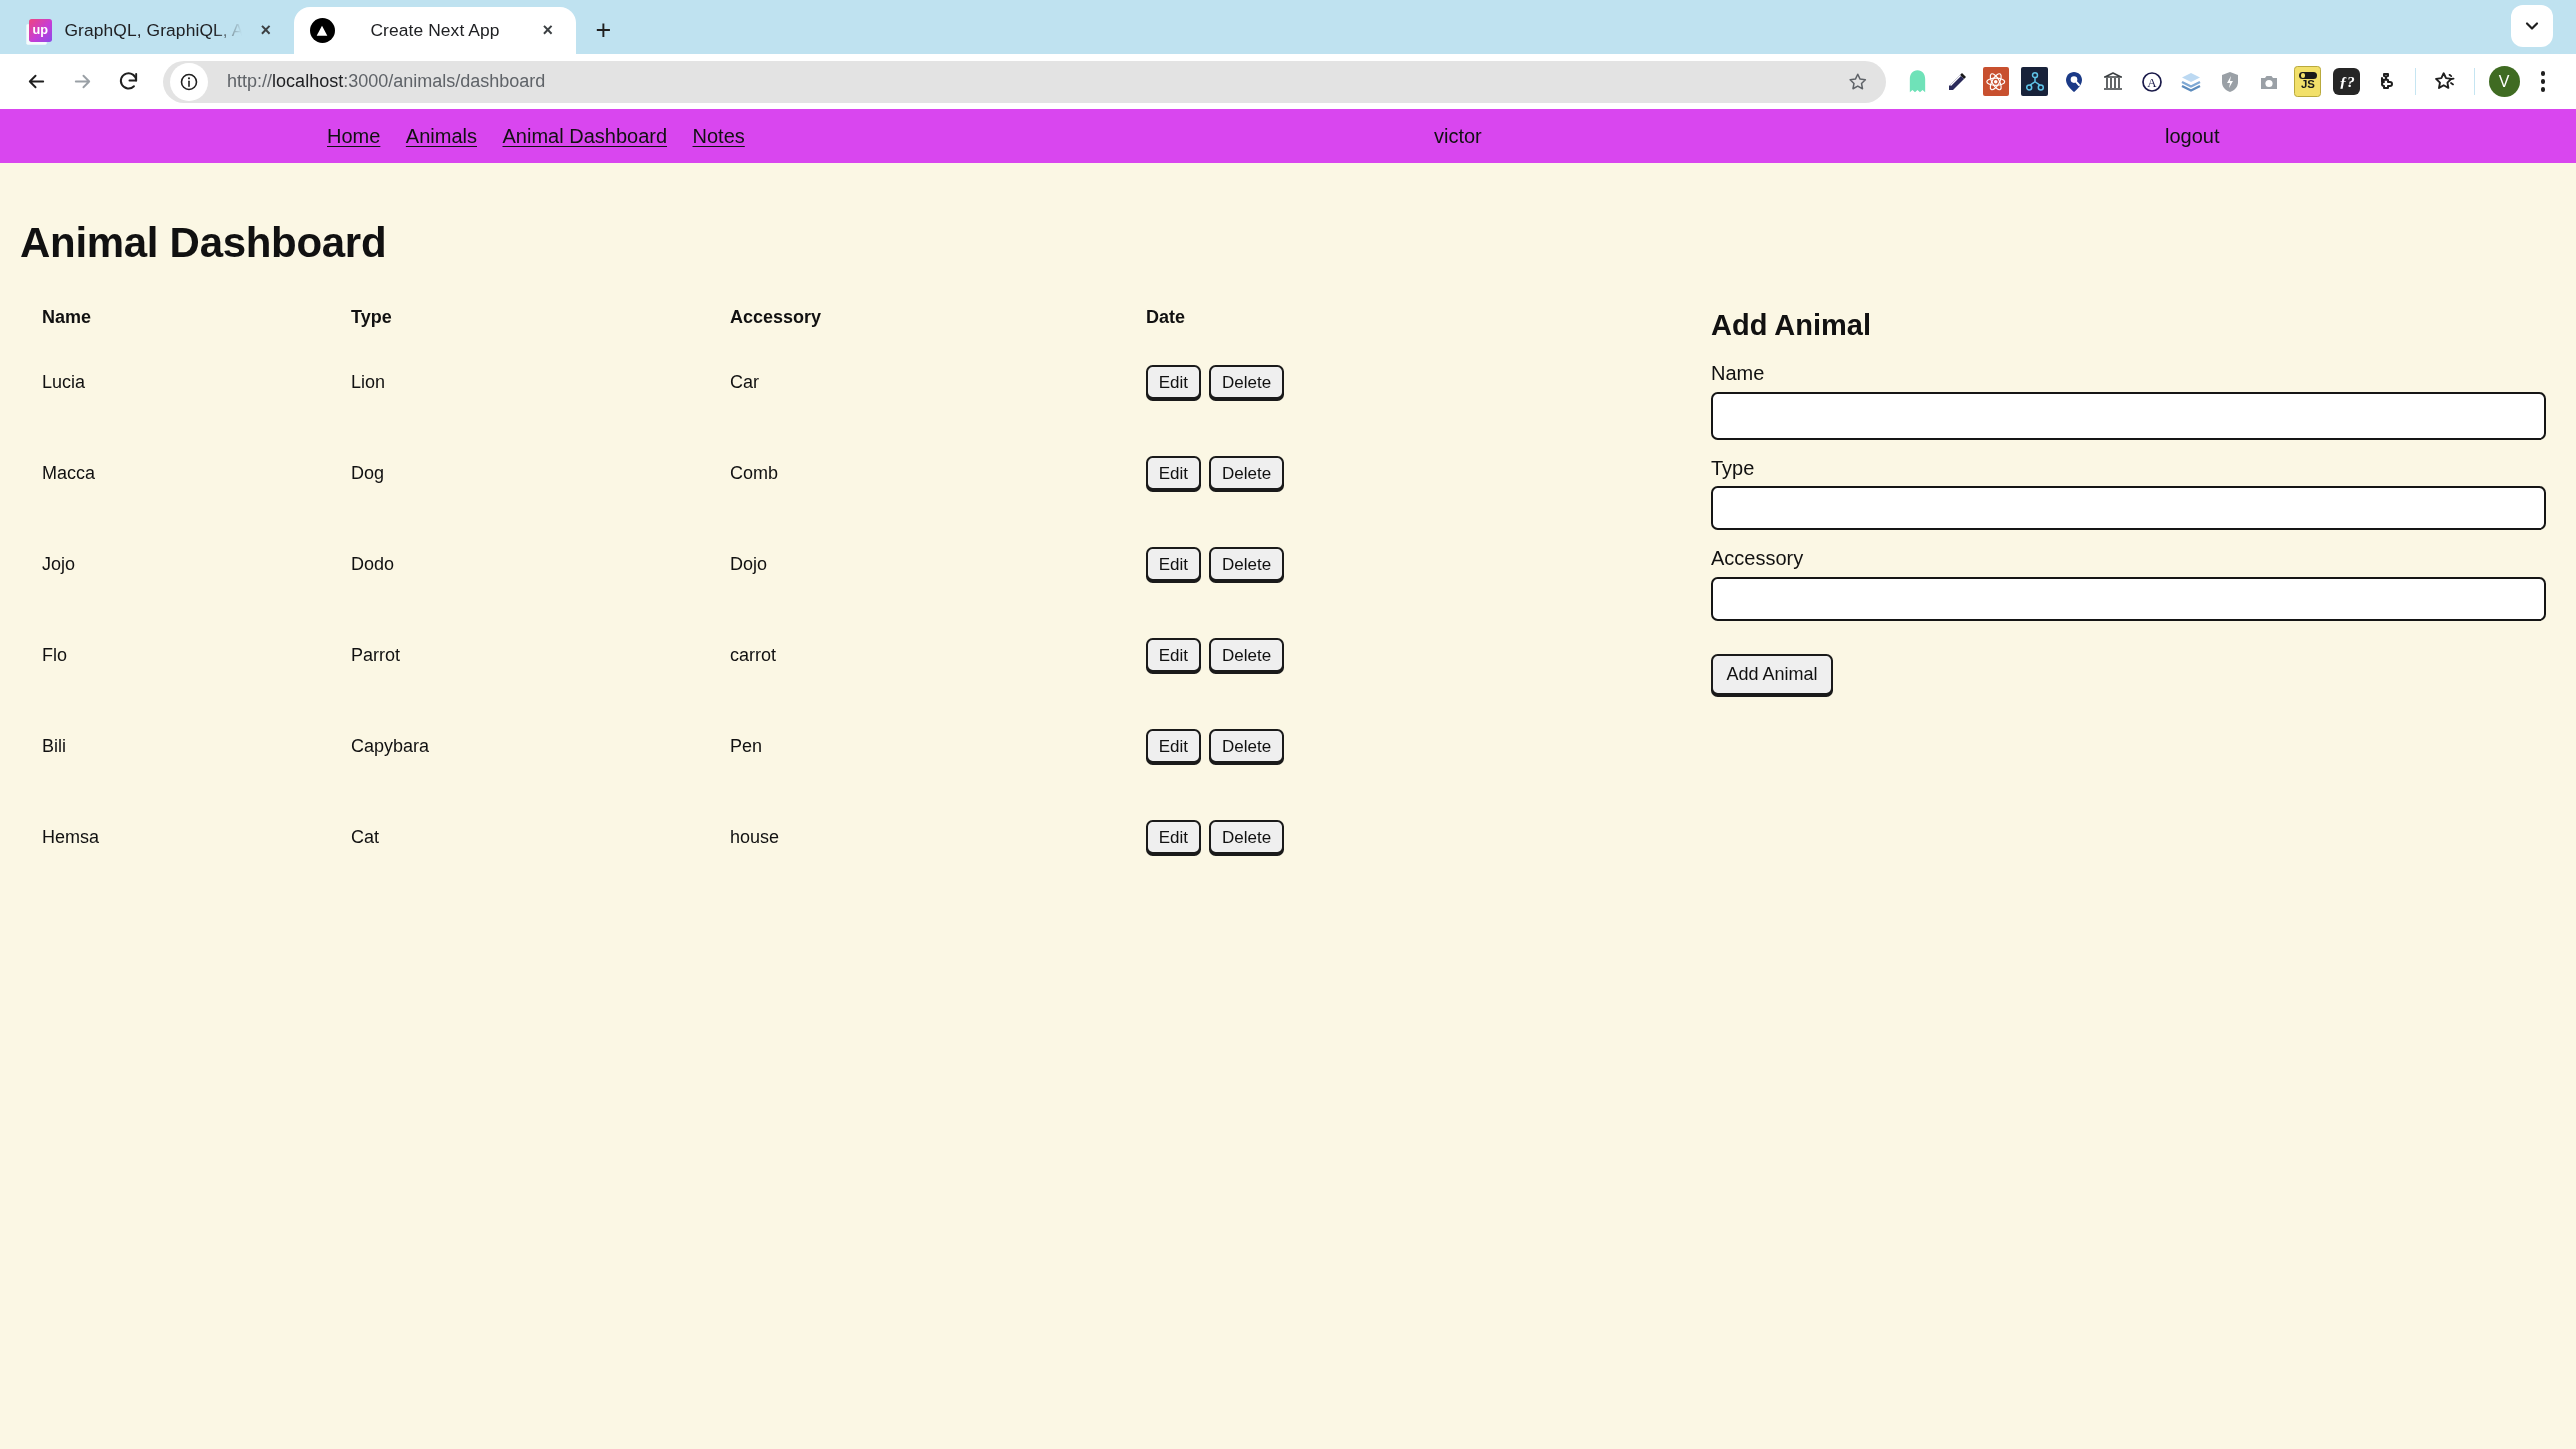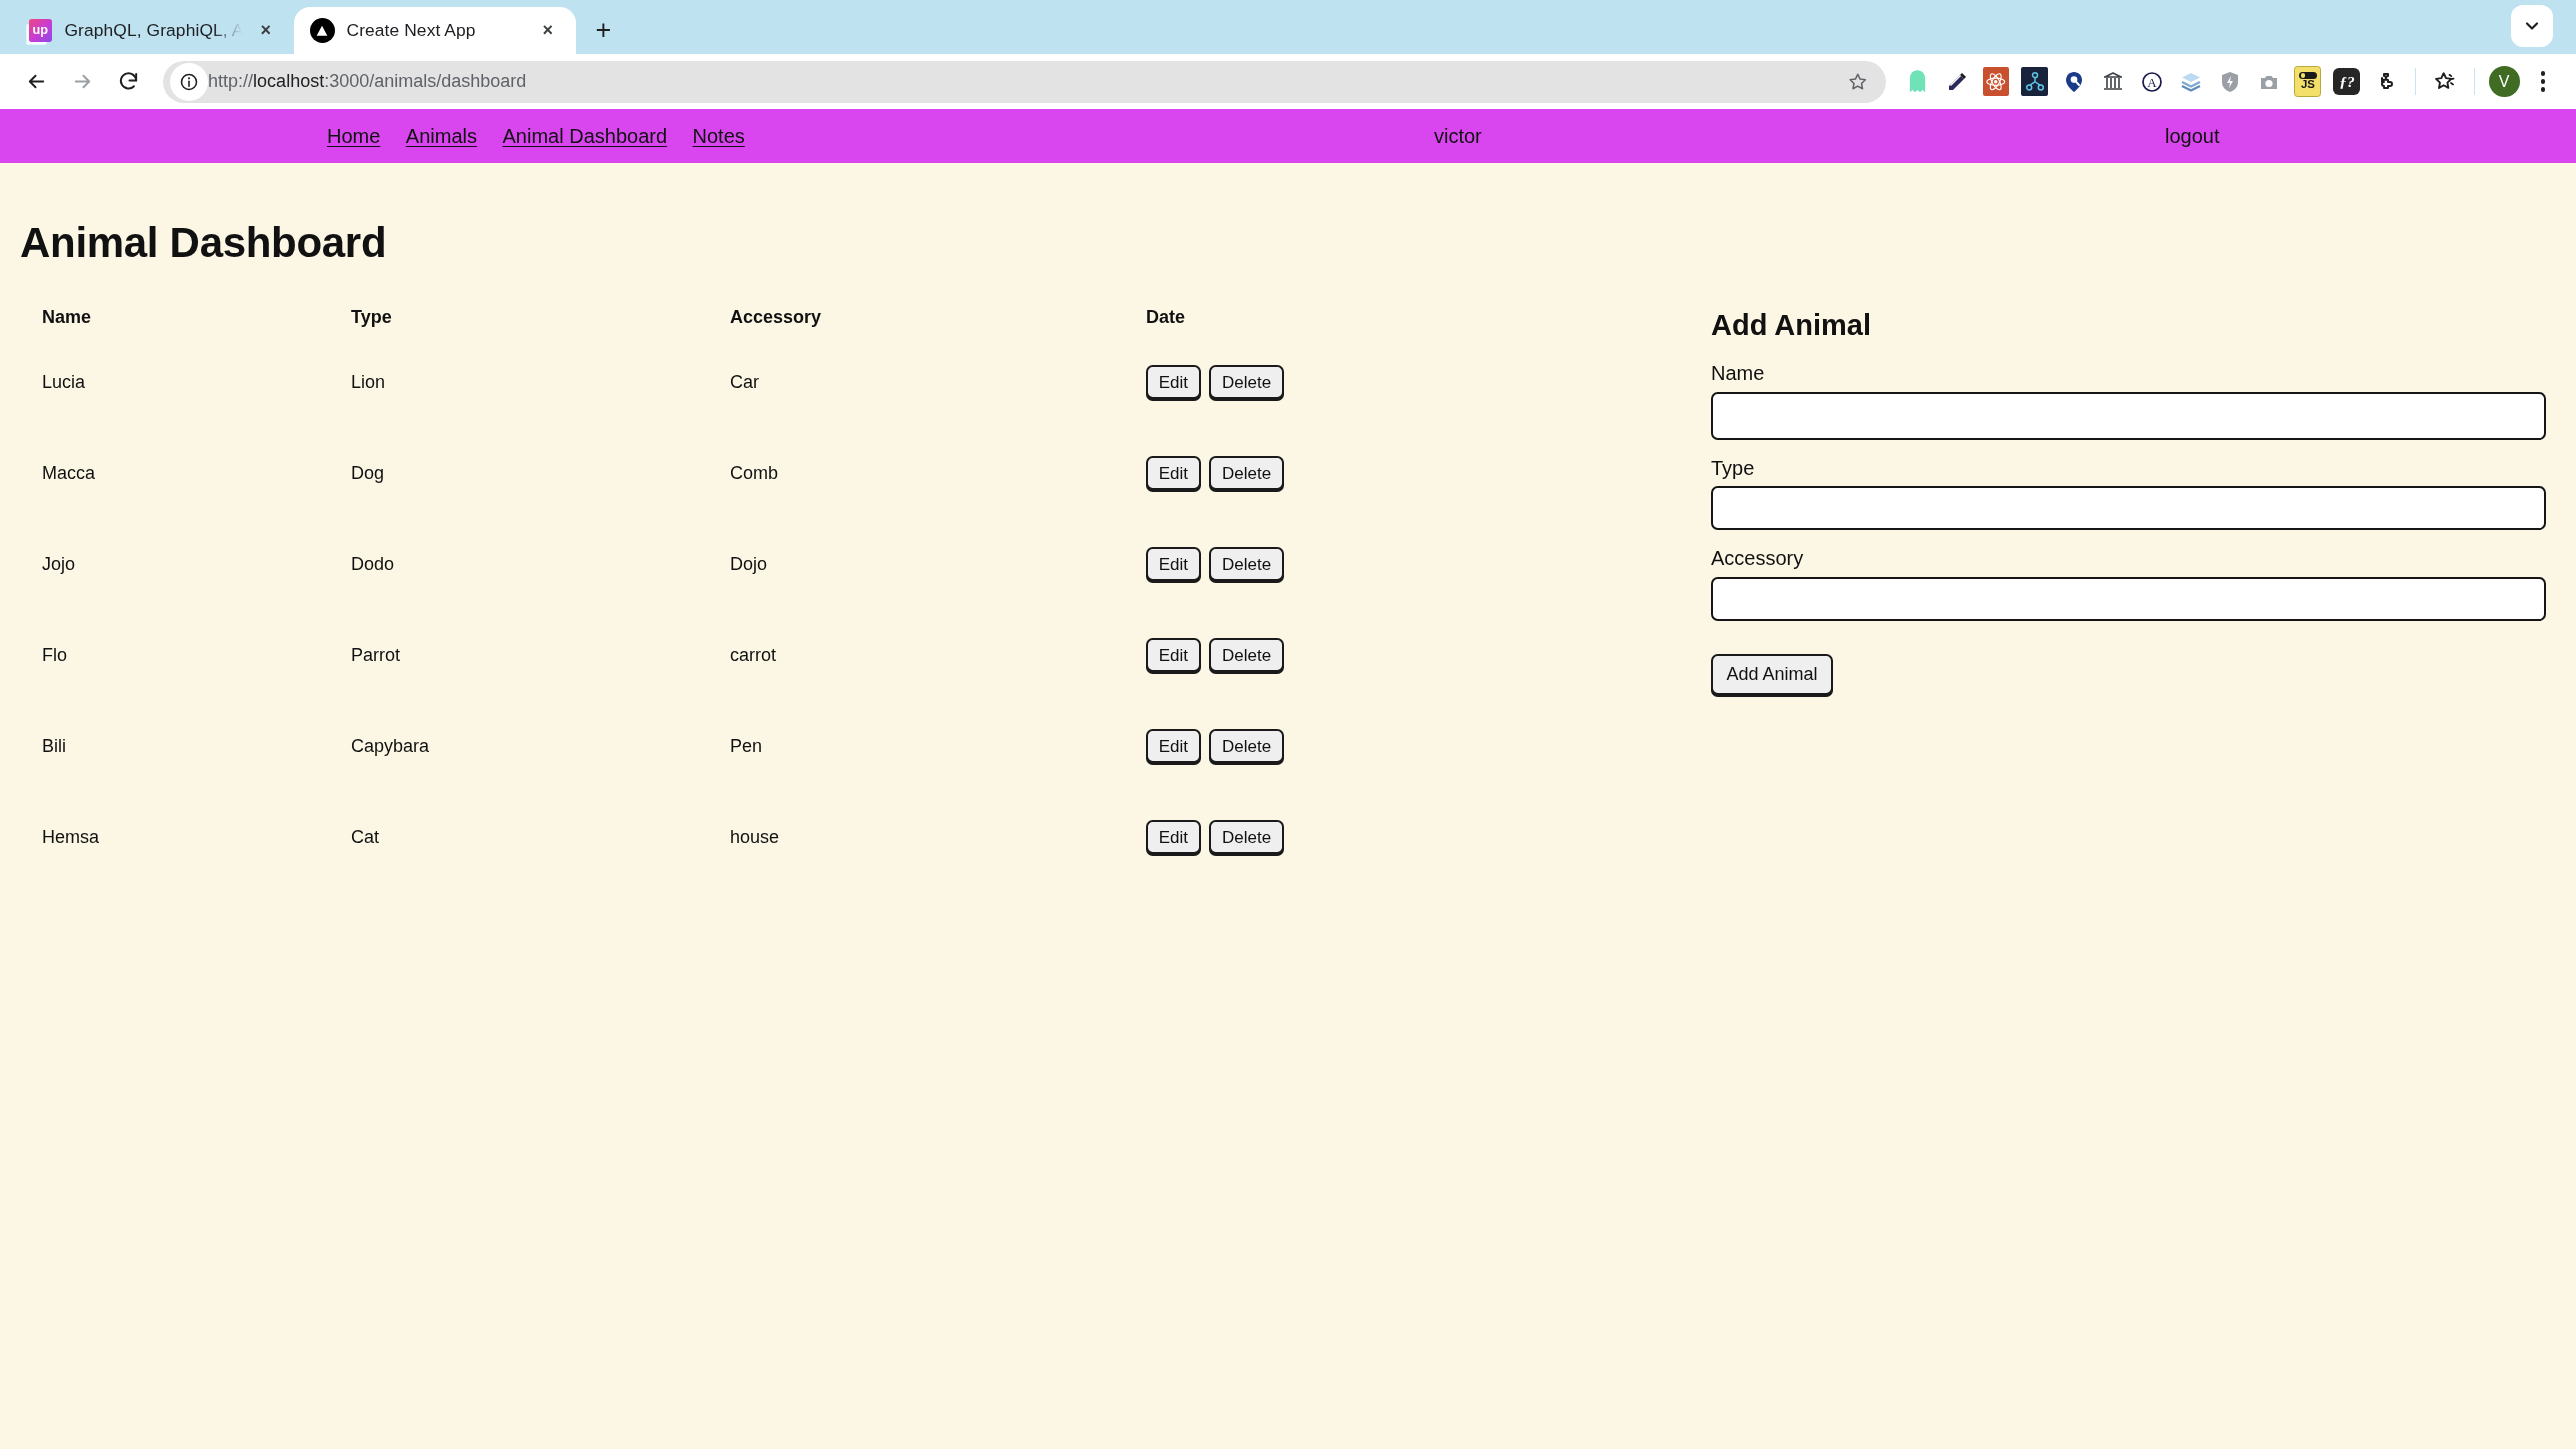--- a/index.html
+++ b/index.html
@@ -37,20 +37,21 @@
   .tab {
     height: 47px;
     display: flex;
     align-items: center;
     border-radius: 16px 16px 0 0;
     padding: 0 14.8px;
     min-width: 282px;
     max-width: 282px;
     position: relative;
     gap: 10.7px;
+    text-align: center;
   }
   .tab.inactive { background: transparent; }
   .tab.active { background: #FFFFFF; }
 
   .tab-fav {
     width: 27px; height: 27px;
     flex: 0 0 27px;
     display: flex; align-items: center; justify-content: center;
   }
   .fav-up {
@@ -149,20 +150,21 @@
     flex: 0 0 38px;
     border-radius: 50%;
     background: #FFFFFF;
     display: flex; align-items: center; justify-content: center;
     margin-left: 2.7px;
   }
   .omni-url {
     flex: 1 1 auto;
     font-size: 18px;
     color: #202124;
+    margin-left: 19px;
     white-space: nowrap;
     overflow: hidden;
   }
   .omni-url .dim { color: #5f6368; }
   .omni-star {
     width: 38px; height: 38px;
     flex: 0 0 38px;
     display: flex; align-items: center; justify-content: center;
     margin-right: 5.4px;
   }

